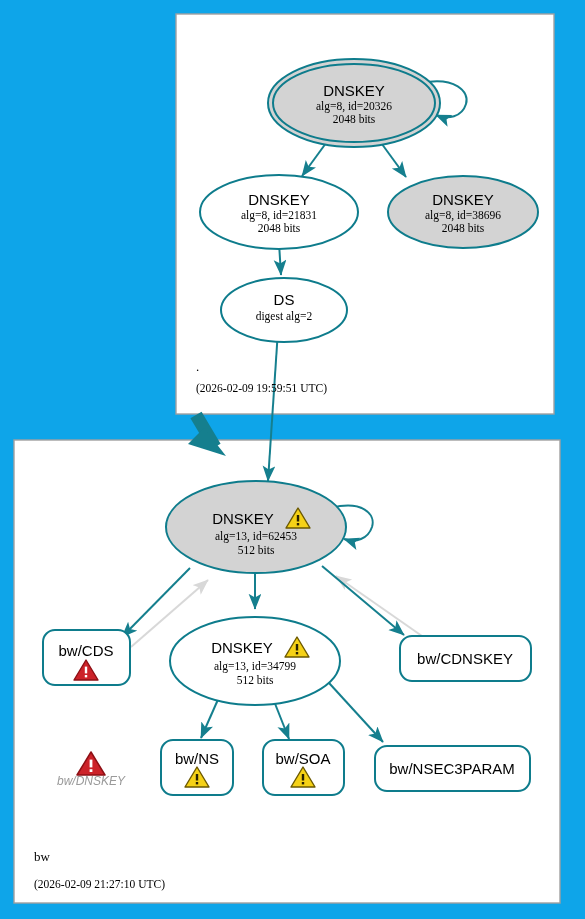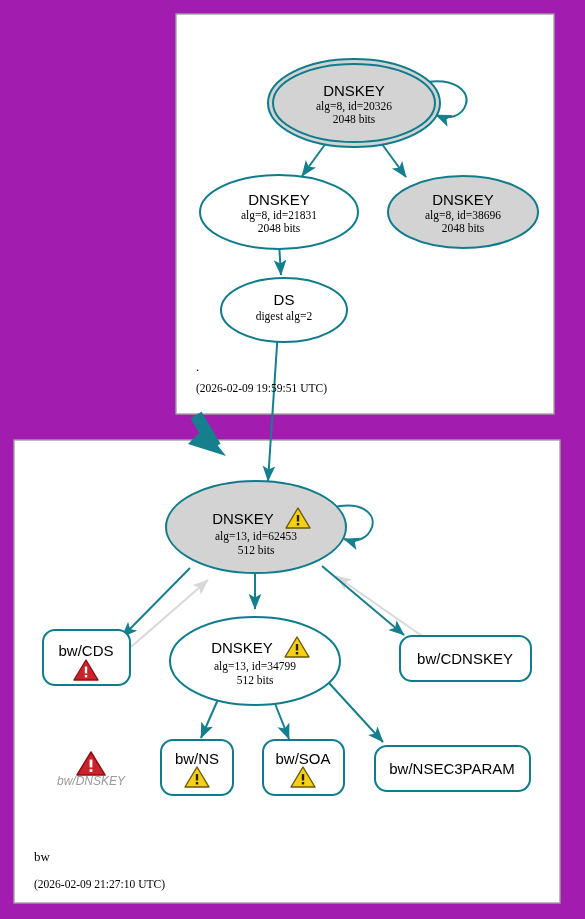--- a/index.html
+++ b/index.html
@@ -8,21 +8,21 @@
     padding: 0;
     background: #ffffff;
   }
   body {
     font-family: "Liberation Sans", sans-serif;
   }
   #canvas {
     position: relative;
     width: 585px;
     height: 919px;
-    background: #a21caf;
+    background: #0ea5e9;
     overflow: hidden;
   }
   svg.layer {
     position: absolute;
     top: 0;
     left: 0;
     width: 585px;
     height: 919px;
   }
   .node-text-title {

